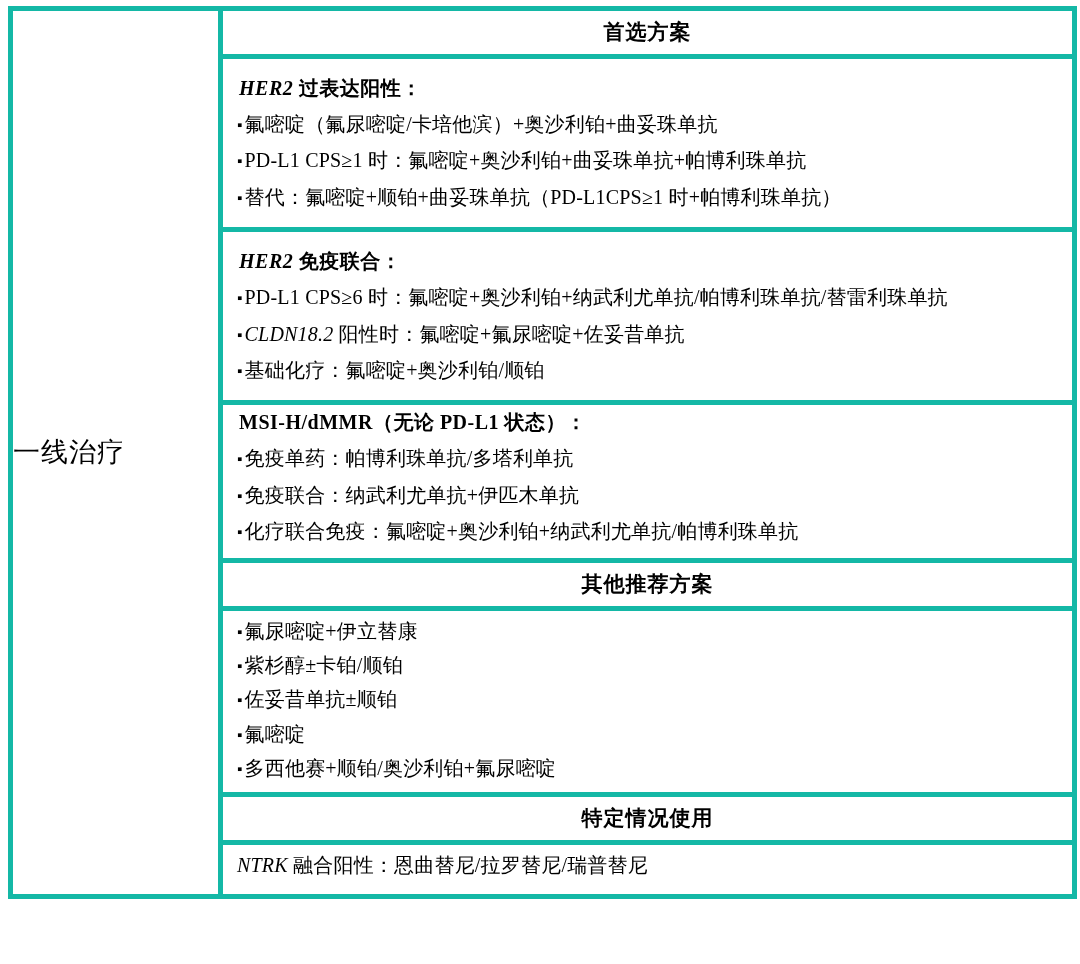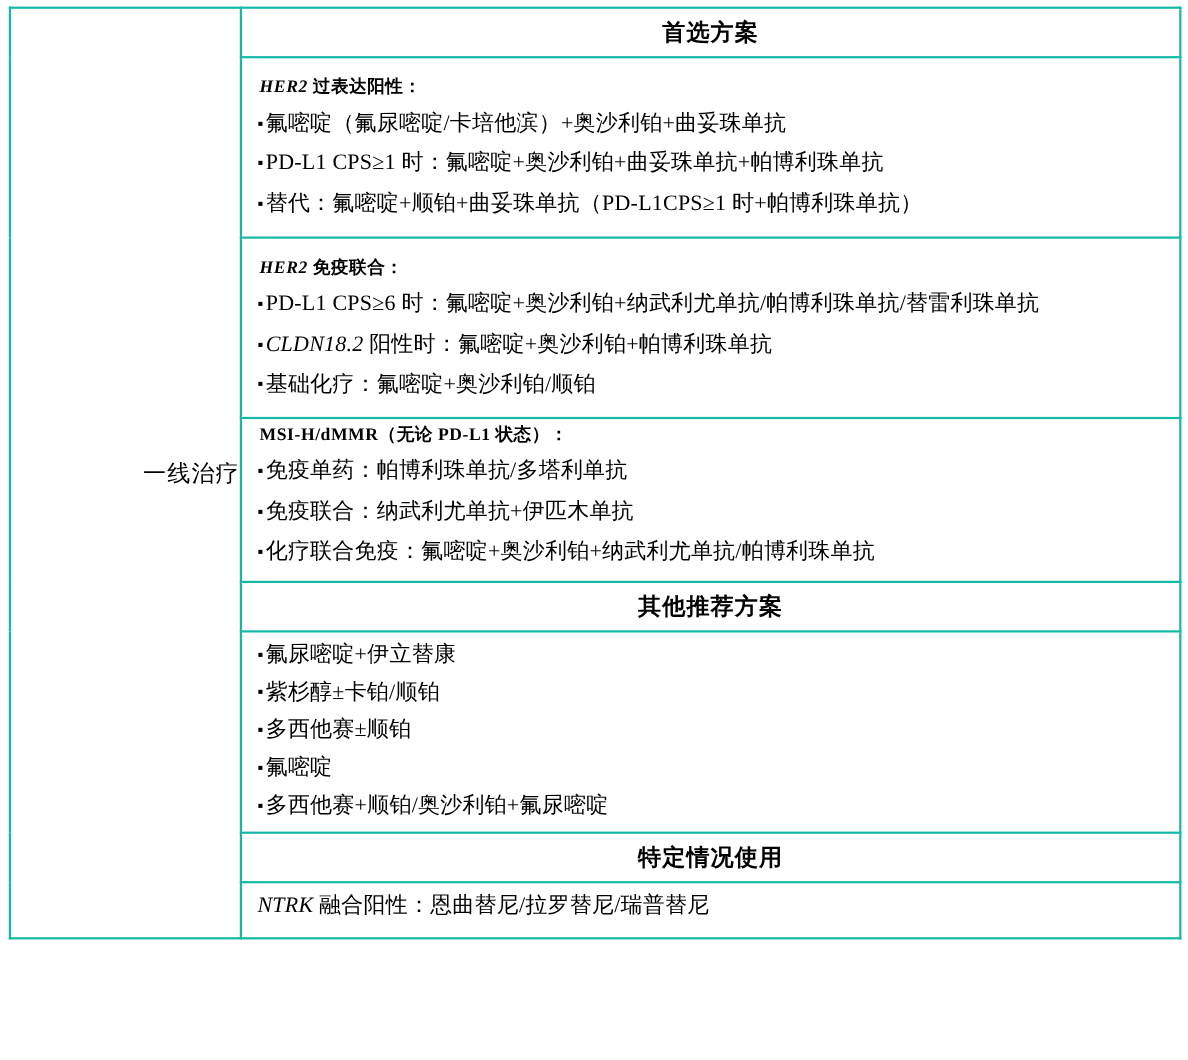--- a/index.html
+++ b/index.html
@@ -19,47 +19,47 @@
     position: relative;
     box-sizing: border-box;
   }
   table.tx {
     border-collapse: collapse;
     width: 1064px;
     margin: 6px 8px 0 8px;
     table-layout: fixed;
   }
   table.tx td {
-    border: 2px solid #14b8a6;
+    border: 5px solid #14b8a6;
     vertical-align: top;
     padding: 0;
   }
   .stage-cell {
     width: 210px;
-    text-align: right;
+    text-align: left;
     vertical-align: middle !important;
-    font-size: 21px;
+    font-size: 27px;
     letter-spacing: 1px;
     font-family: Liberation Sans, sans-serif;
   }
   .hdr {
     text-align: center;
     font-weight: bold;
     font-size: 21px;
     padding: 7px 0 8px 0;
     letter-spacing: 1px;
   }
   .block {
     padding: 6px 10px 10px 14px;
   }
   .block.tight {
     padding: 4px 10px 6px 14px;
   }
   .grp-title {
-    font-size: 16px;
+    font-size: 20px;
     font-weight: bold;
     margin: 10px 0 6px 2px;
     letter-spacing: 0.5px;
   }
   .grp-title .gene {
     font-style: italic;
   }
   .line {
     font-size: 20px;
     line-height: 1.62;
@@ -115,21 +115,21 @@
       </tr>
 
       <tr>
         <td>
           <div class="block">
             <div class="grp-title">
               <span class="gene">HER2</span><span> 免疫联合：</span>
             </div>
             <div class="sub-rows">
               <p class="line"><span class="bullet">▪</span><span>PD-L1 CPS≥6 时：氟嘧啶+奥沙利铂+纳武利尤单抗/帕博利珠单抗/替雷利珠单抗</span></p>
-              <p class="line"><span class="bullet">▪</span><em>CLDN18.2</em><span> 阳性时：氟嘧啶+奥沙利铂+帕博利珠单抗</span></p>
+              <p class="line"><span class="bullet">▪</span><em>CLDN18.2</em><span> 阳性时：氟嘧啶+氟尿嘧啶+佐妥昔单抗</span></p>
               <p class="line"><span class="bullet">▪</span><span>基础化疗：氟嘧啶+奥沙利铂/顺铂</span></p>
             </div>
           </div>
         </td>
       </tr>
 
       <tr>
         <td>
           <div class="block tight">
             <div class="grp-title" style="margin-top:0">MSI-H/dMMR（无论 PD-L1 状态）：</div>
@@ -146,21 +146,21 @@
         <td>
           <div class="hdr">其他推荐方案</div>
         </td>
       </tr>
 
       <tr>
         <td>
           <div class="block tight">
             <p class="line"><span class="bullet">▪</span><span>氟尿嘧啶+伊立替康</span></p>
             <p class="line"><span class="bullet">▪</span><span>紫杉醇±卡铂/顺铂</span></p>
-            <p class="line"><span class="bullet">▪</span><span>多西他赛±顺铂</span></p>
+            <p class="line"><span class="bullet">▪</span><span>佐妥昔单抗±顺铂</span></p>
             <p class="line"><span class="bullet">▪</span><span>氟嘧啶</span></p>
             <p class="line"><span class="bullet">▪</span><span>多西他赛+顺铂/奥沙利铂+氟尿嘧啶</span></p>
           </div>
         </td>
       </tr>
 
       <tr>
         <td>
           <div class="hdr">特定情况使用</div>
         </td>

